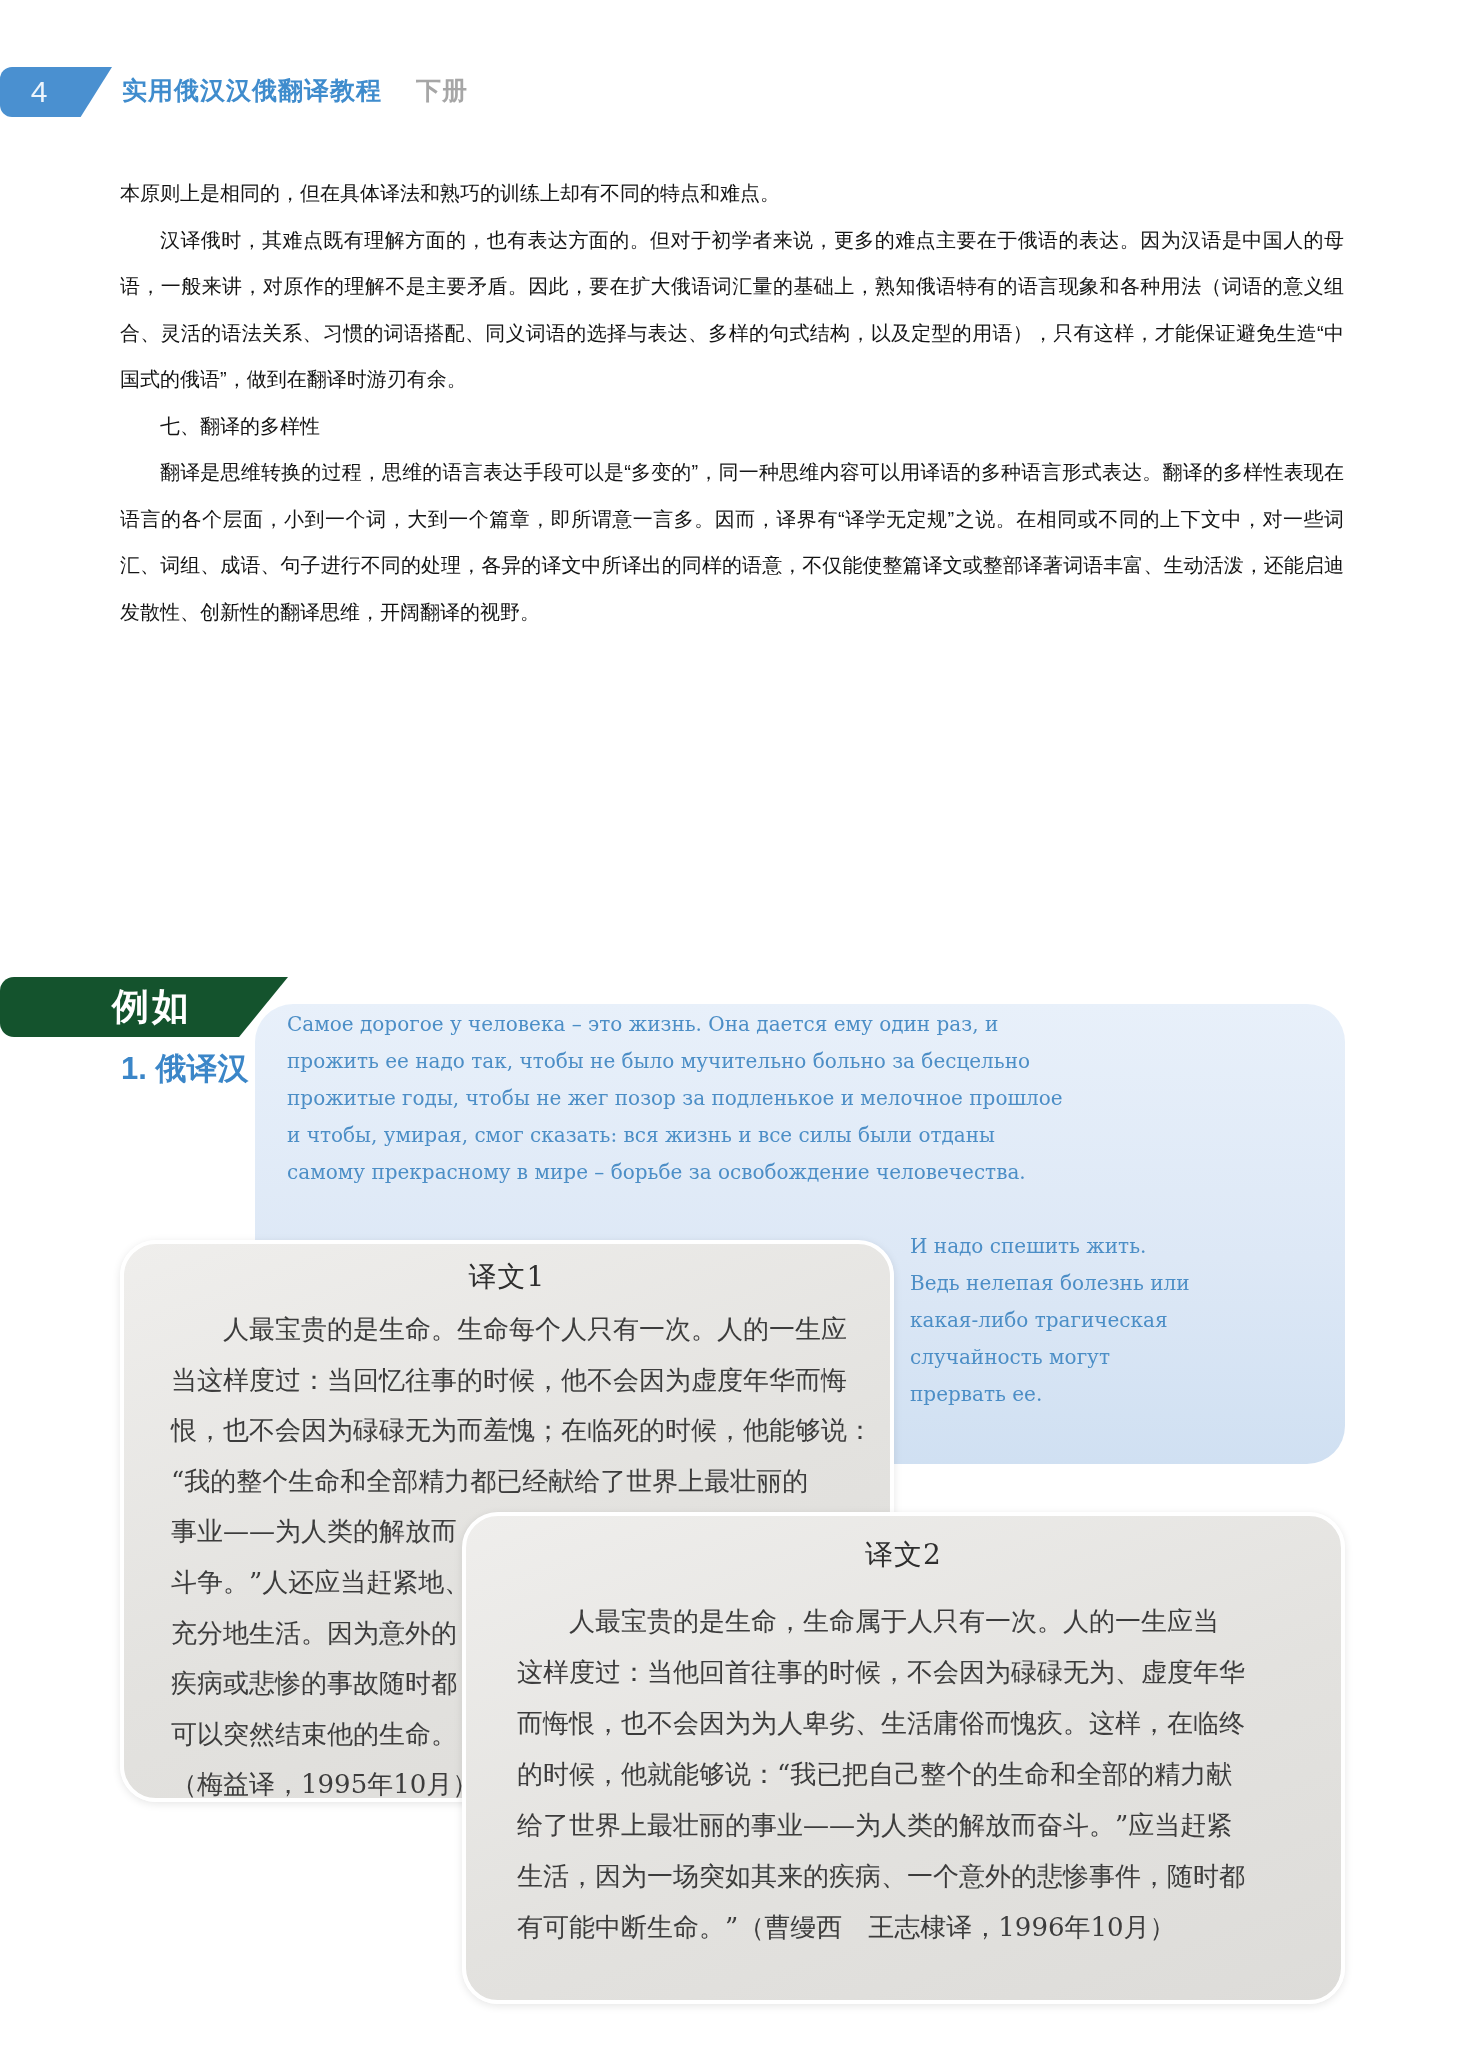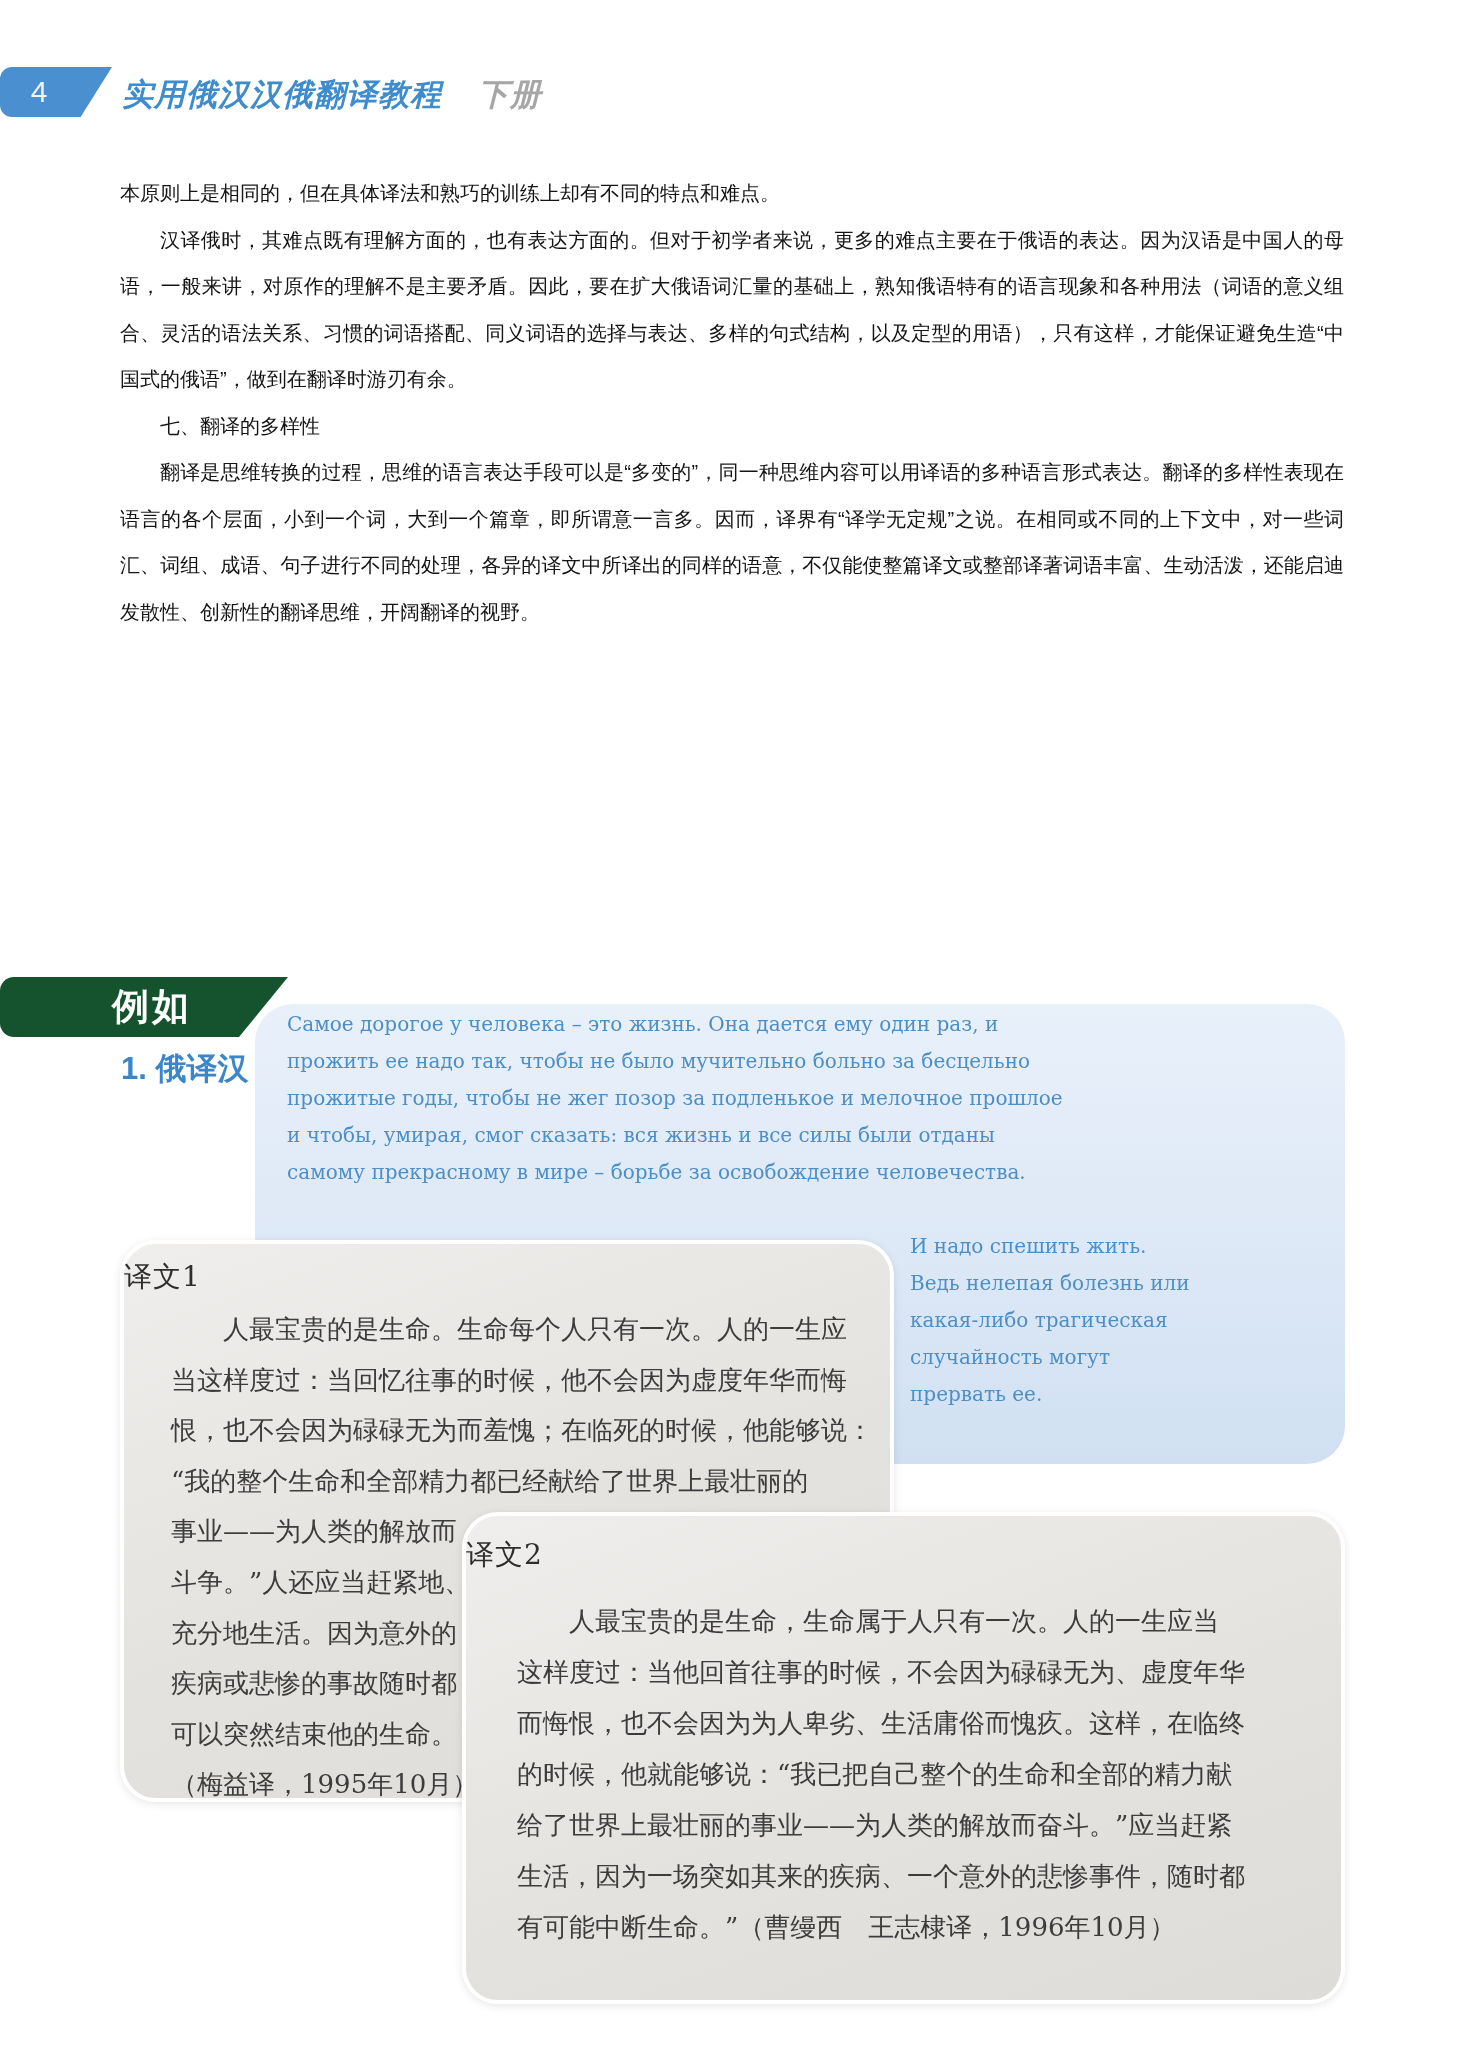--- a/index.html
+++ b/index.html
@@ -9,22 +9,22 @@
   }
   
   .header-tab{
     position:absolute;left:0;top:67px;width:112px;height:50px;
     background:#4a90d0;border-radius:12px 0 0 12px;
     clip-path:polygon(0 0,100% 0,72% 100%,0 100%);
     display:flex;align-items:center;justify-content:center;
   }
   .header-tab span{color:#eef5fc;font-size:30px;padding-right:34px;}
   .header-title{
-    position:absolute;left:122px;top:74px;font-size:31px;font-weight:bold;color:#3f8ccd;
-    white-space:nowrap;letter-spacing:1px;font-style:italic;
+    position:absolute;left:122px;top:74px;font-size:25px;font-weight:bold;color:#3f8ccd;
+    white-space:nowrap;letter-spacing:1px;
   }
   .header-title .volume{color:#a6a6a6;margin-left:26px;}
   
   .body-text{
     position:absolute;left:120px;top:170px;width:1224px;
     font-size:20px;line-height:46.5px;color:#141414;text-align:justify;
   }
   .body-text p{margin:0;}
   .body-text p.ind{text-indent:2em;}
   
@@ -55,21 +55,21 @@
   .russian-side{left:655px;top:224px;}
   
   .trans-box{
     position:absolute;box-sizing:border-box;border:4px solid #ffffff;border-radius:36px;
     background:linear-gradient(160deg,#efeeec 0%,#e3e2df 55%,#dddcd9 100%);
     box-shadow:0 2px 8px rgba(0,0,0,0.10);
   }
   .t1-box{left:120px;top:1240px;width:774px;height:562px;z-index:2;}
   .t2-box{left:462px;top:1512px;width:883px;height:492px;z-index:3;}
   .trans-title{
-    font-family:"DejaVu Serif",serif;font-size:28px;color:#2e2e2e;
+    text-align:center;font-family:"DejaVu Serif",serif;font-size:28px;color:#2e2e2e;
     letter-spacing:1px;
   }
   .t1-box .trans-title{margin-top:14px;}
   .t2-box .trans-title{margin-top:20px;}
   .trans-text{
     position:absolute;font-family:"DejaVu Serif",serif;font-size:26px;color:#3c3c3c;
     white-space:pre;line-height:50.6px;margin-left:13px;
   }
   .t1-box .trans-text{left:34px;top:60px;}
   .t2-box .trans-text{left:38px;top:80px;line-height:51px;}

